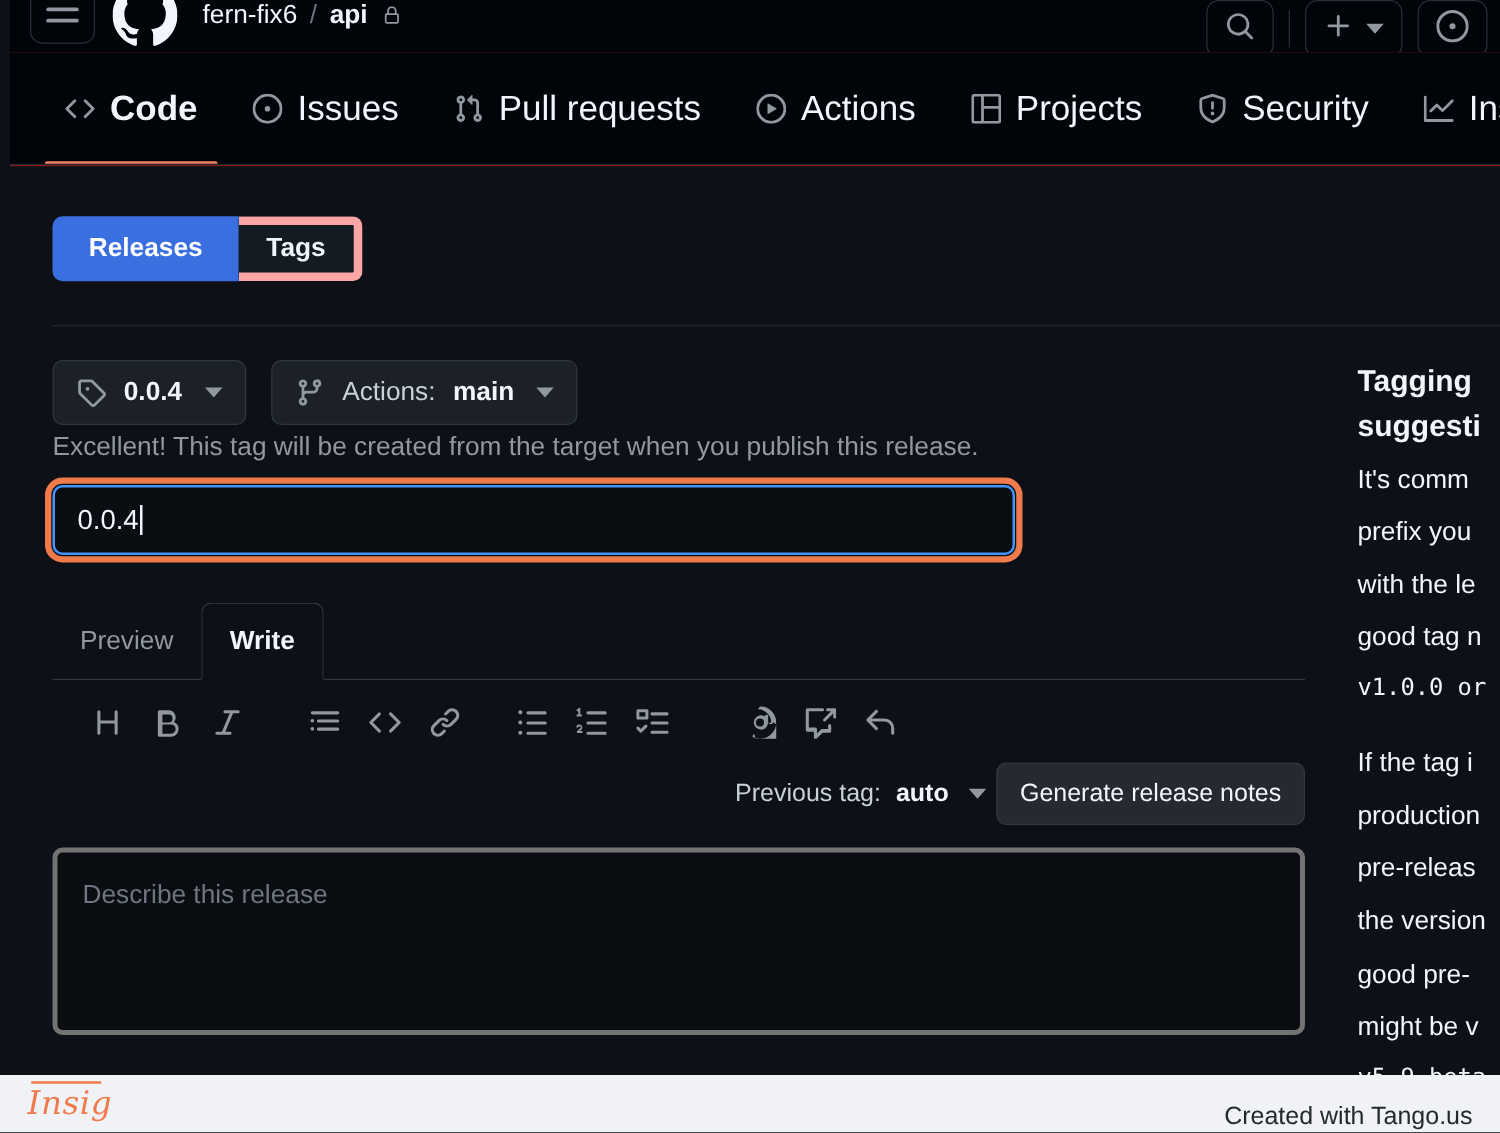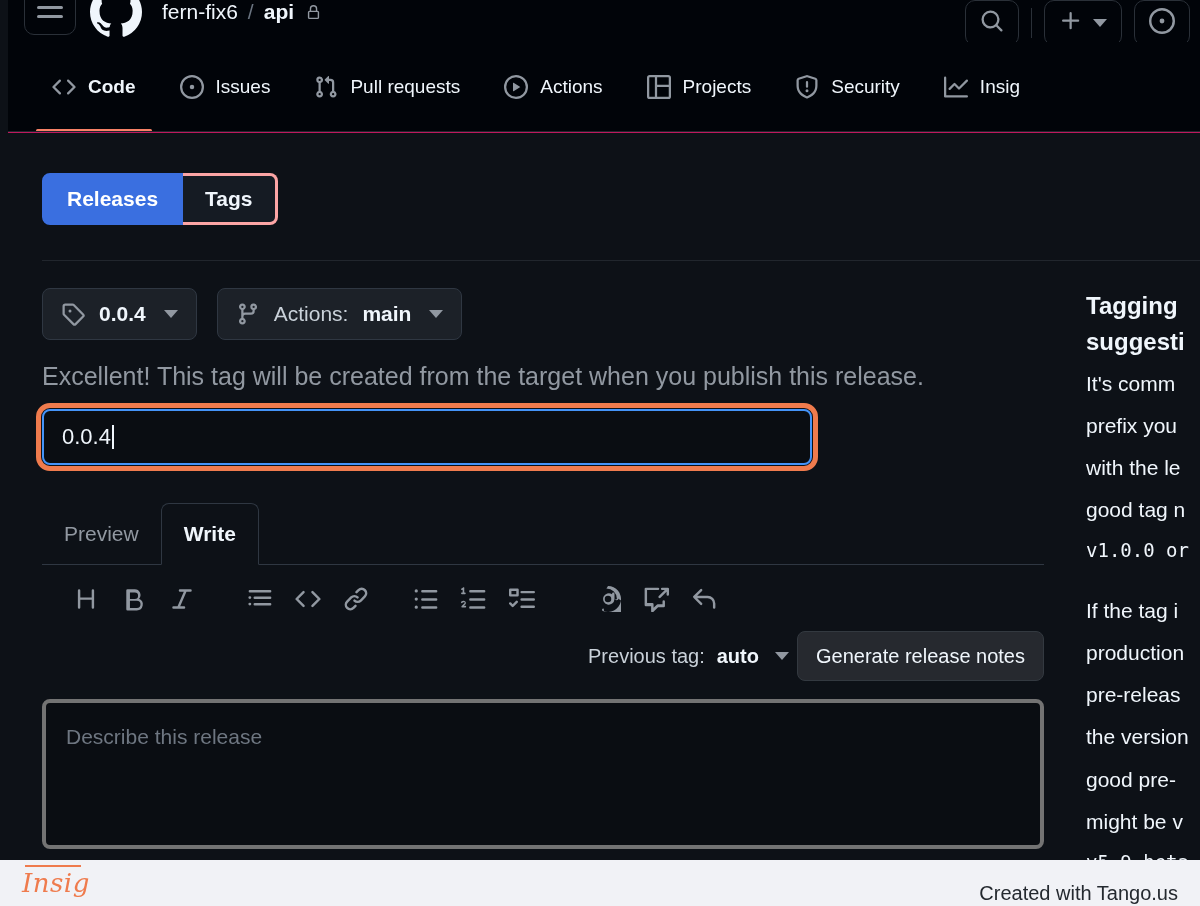--- a/index.html
+++ b/index.html
@@ -9,21 +9,21 @@
     font-family: "Liberation Sans", sans-serif;
     overflow: hidden;
   }
   .screen { position: relative; width: 1200px; height: 906px; background: #0d1117; }
 
   
   .app {
     position: absolute; left: 0; top: 0; width: 1200px; height: 860px;
     background: #0d1117; overflow: hidden;
   }
-  .app-inner { position: absolute; left: 8px; top: 0; width: 1192px; height: 860px; background:#be185d; }
+  .app-inner { position: absolute; left: 8px; top: 0; width: 1192px; height: 860px; background:#7f1d1d; }
 
   
   .header {
     position: absolute; left: 0; top: -18px; width: 1192px; height: 60px;
     background: #010409;
     display: flex; align-items: center; gap: 0px;
     padding: 0 16px;
   }
   .hdr-left { display:flex; align-items:center; gap: 14px; }
   .hamburger {
@@ -51,36 +51,36 @@
   .caret-sm { width:0;height:0;border-left:7px solid transparent;border-right:7px solid transparent;border-top:8px solid #9198a1; }
 
   
   .reponav {
     position: absolute; left: 0; top: 42px; width: 1192px; height: 90px;
     background: #010409; border-bottom: 1px solid #21262d;
     display: flex; align-items: center; padding: 0 22px; gap: 0px; overflow:hidden;
   }
   .nav-item {
     display:flex; align-items:center; gap: 12px; padding: 0 22px; height: 90px;
-    color:#f0f6fc; font-size: 19px; font-weight: 400; position: relative; white-space: nowrap;
+    color:#f0f6fc; font-size: 28px; font-weight: 400; position: relative; white-space: nowrap;
   }
   .nav-item.selected { font-weight: 700; }
   .nav-item .nicon svg { fill: #9198a1; display:block; }
   .nav-item.selected::after {
     content:""; position:absolute; left: 6px; right: 6px; bottom: 0; height: 3px;
     background: #f78166; border-radius: 2px;
   }
 
   
   .body-area { position:absolute; left:0; top: 133px; width: 1192px; height: 727px; background:#0d1117; }
 
   .seg-wrap { position:absolute; left: 34px; top: 40px; display:flex; }
   .seg {
     height: 52px; display:flex; align-items:center; justify-content:center;
-    padding: 10px 22px; font-size: 21px; font-weight: 600; border:3px solid #fca5a5;
+    padding: 10px 22px; font-size: 21px; font-weight: 600; border:7px solid #fca5a5;
     color:#f0f6fc; background:#151b23;
   }
   .seg:first-child { border-radius: 8px 0 0 8px; }
   .seg:last-child { border-radius: 0 8px 8px 0; border-left: none; }
   .seg.active { background:#3a6fe0; border-color:#3a6fe0; color:#ffffff; }
 
   .hr-divider { position:absolute; left: 34px; top: 127px; width: 1158px; height:1px; background:#21262d; }
 
   
   .main-col { position:absolute; left: 34px; top: 155px; width: 1010px; }
@@ -89,21 +89,21 @@
   .pick-btn {
     height: 52px; display:flex; align-items:center; gap: 14px; padding: 0 18px;
     background:#1c2128; border: 1px solid #2f3742; border-radius: 8px;
     color:#f0f6fc; font-size: 21px;
   }
   .pick-btn .lbl-dim { color:#c9d1d9; font-weight: 400; }
   .pick-btn .lbl-strong { color:#f0f6fc; font-weight:600; }
   .pick-btn svg { fill:#9198a1; display:block; }
   .caret { width:0;height:0;border-left:7px solid transparent;border-right:7px solid transparent;border-top:8px solid #9198a1; margin-left:4px; }
 
-  .hint-text { margin-top: 22px; color:#9198a1; font-size: 25px; }
+  .hint-text { margin-top: 6px; color:#9198a1; font-size: 21px; }
 
   .tag-input-wrap { position: relative; margin-top: 18px; width: 770px; }
   .tag-ring {
     position:absolute; left:-6px; top:-6px; right:-6px; bottom:-6px;
     border: 5px solid #ef7b4d; border-radius: 14px; pointer-events:none;
   }
   .tag-input {
     width: 100%; height: 56px; background:#0a0d12; border: 2px solid #4493f8;
     border-radius: 8px; color:#f0f6fc; font-size: 22px; padding: 0 18px;
     display:flex; align-items:center; position:relative; font-family:"Liberation Sans",sans-serif;

